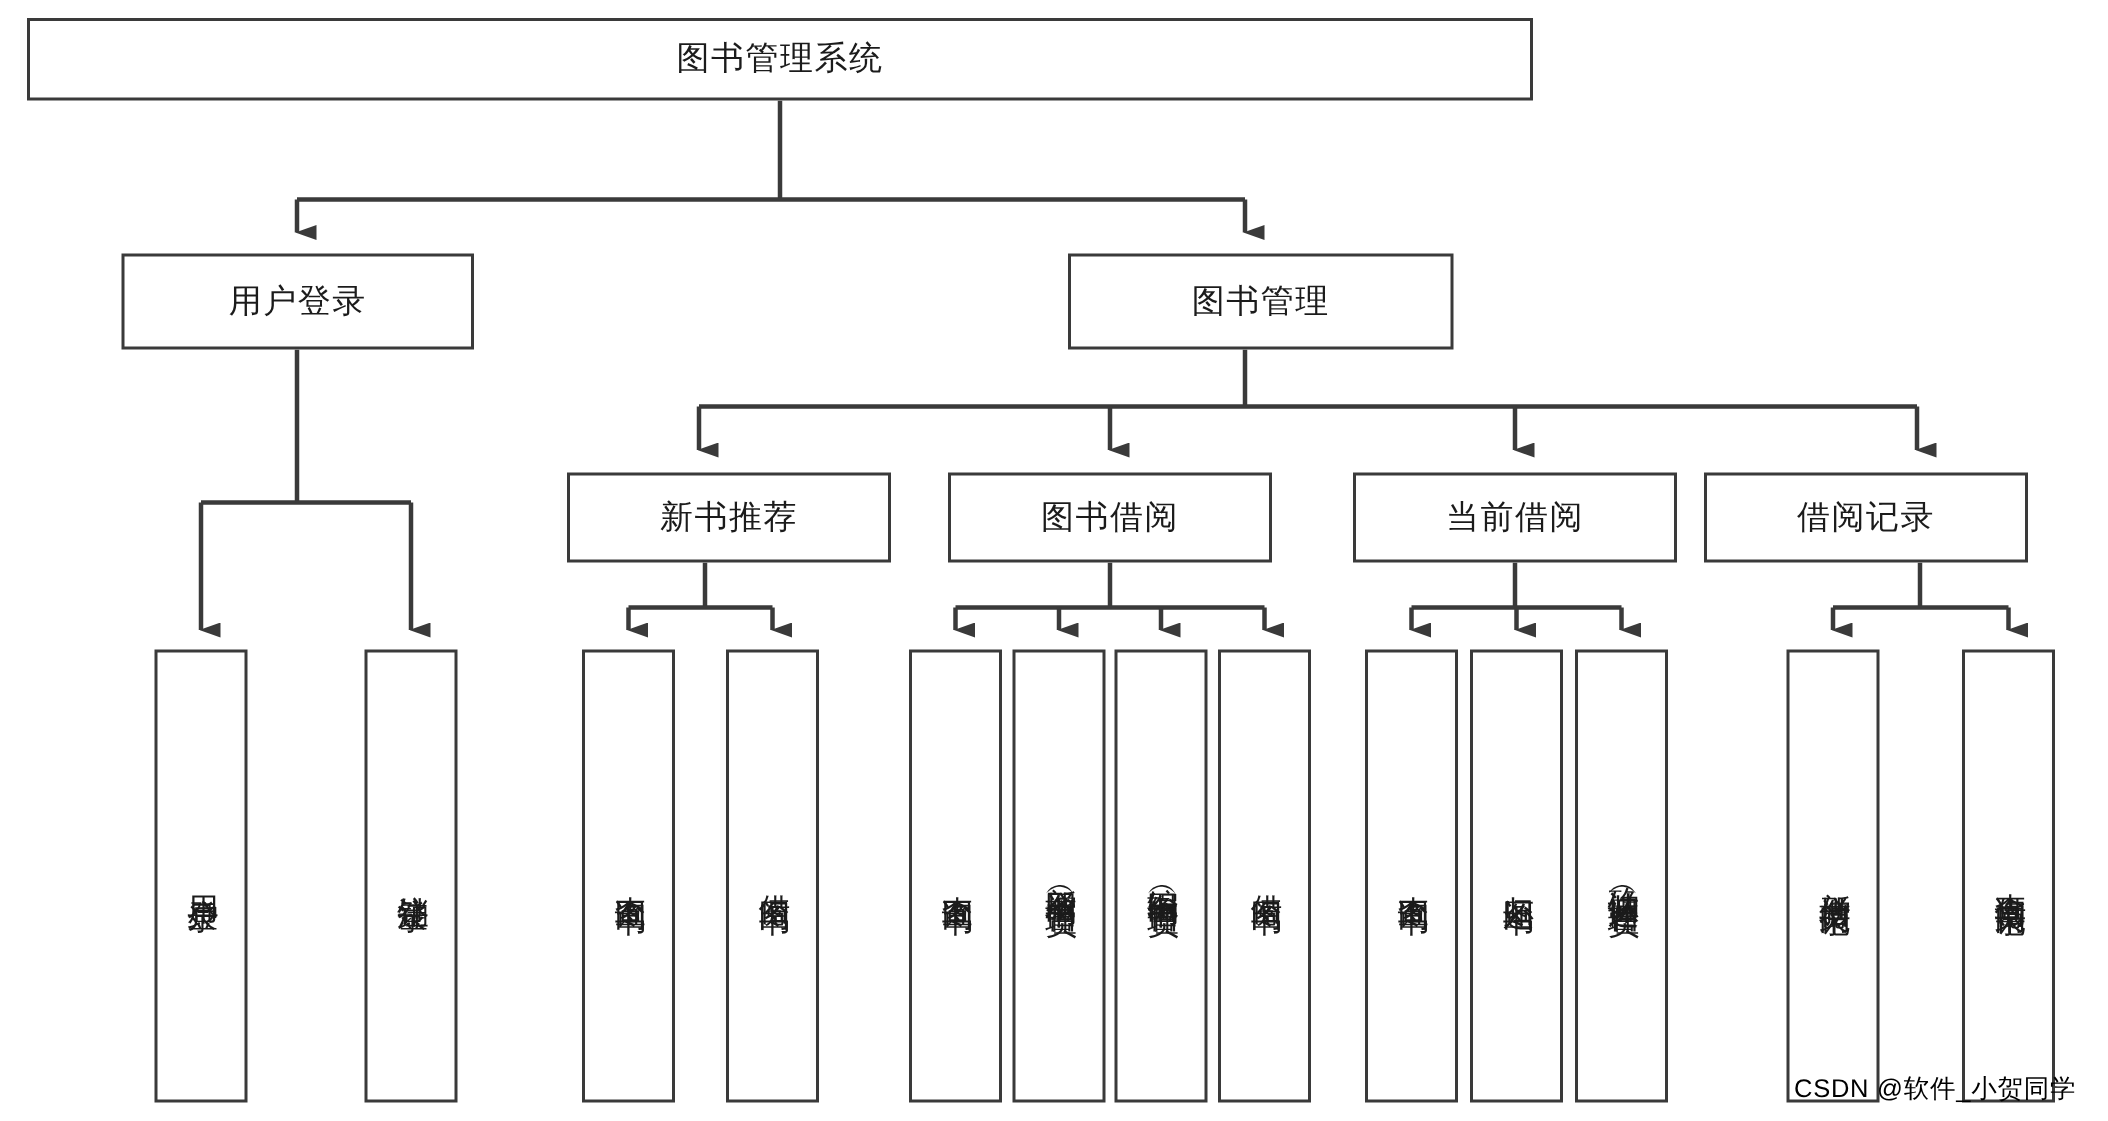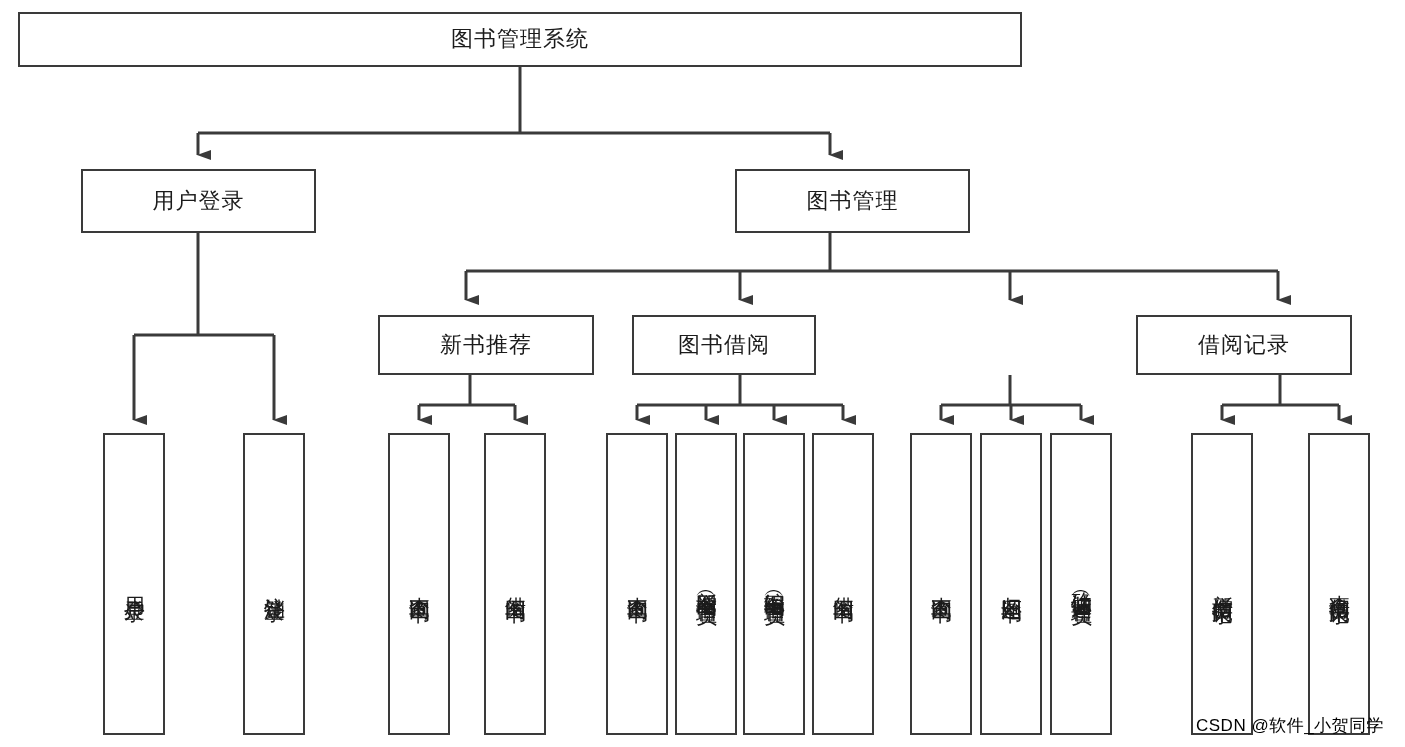--- a/index.html
+++ b/index.html
@@ -113,24 +113,25 @@
       <path d="M 1280 375 L 1280 405"></path>
       <path d="M 1222 405 L 1339 405"></path>
       <path d="M 1222 405 L 1222 420" marker-end="url(#arrow)"></path>
       <path d="M 1339 405 L 1339 420" marker-end="url(#arrow)"></path>
     </g>
   </svg>
 
   <div class="node node-h" style="left:18px; top:12px; width:1004px; height:55px;">图书管理系统</div>
 
   <div class="node node-h" style="left:81px; top:169px; width:235px; height:64px;">用户登录</div>
-  <div class="node node-h" style="left:735px; top:169px; width:235px; height:64px;">图书管理</div>
+  <div class="node node-h" style="left:712px; top:169px; width:257px; height:64px;">图书管理</div>
 
   <div class="node node-h" style="left:362px; top:315px; width:216px; height:60px;margin-left:16px;">新书推荐</div>
-  <div class="node node-h" style="left:632px; top:315px; width:184px; height:60px;">图书借阅</div>
+  <div class="node node-h" style="left:632px; top:315px; width:216px; height:60px;">图书借阅</div>
+  <div class="node node-h" style="left:902px; top:315px; width:216px; height:60px;">当前借阅</div>
   <div class="node node-h" style="left:1136px; top:315px; width:216px; height:60px;">借阅记录</div>
 
   <div class="node node-v" style="left:103px; top:433px; width:62px; height:302px;">用户登录</div>
   <div class="node node-v" style="left:243px; top:433px; width:62px; height:302px;">注销登录</div>
 
   <div class="node node-v" style="left:388px; top:433px; width:62px; height:302px;">查询图书</div>
   <div class="node node-v" style="left:484px; top:433px; width:62px; height:302px;">借阅图书</div>
 
   <div class="node node-v" style="left:606px; top:433px; width:62px; height:302px;">查询图书</div>
   <div class="node node-v" style="left:675px; top:433px; width:62px; height:302px;">新增图书（管理员）</div>

